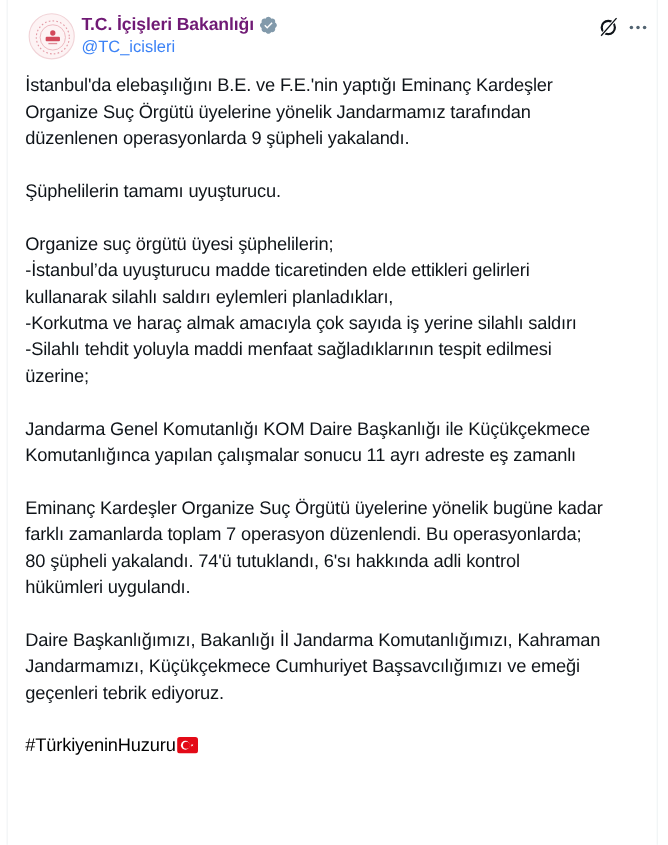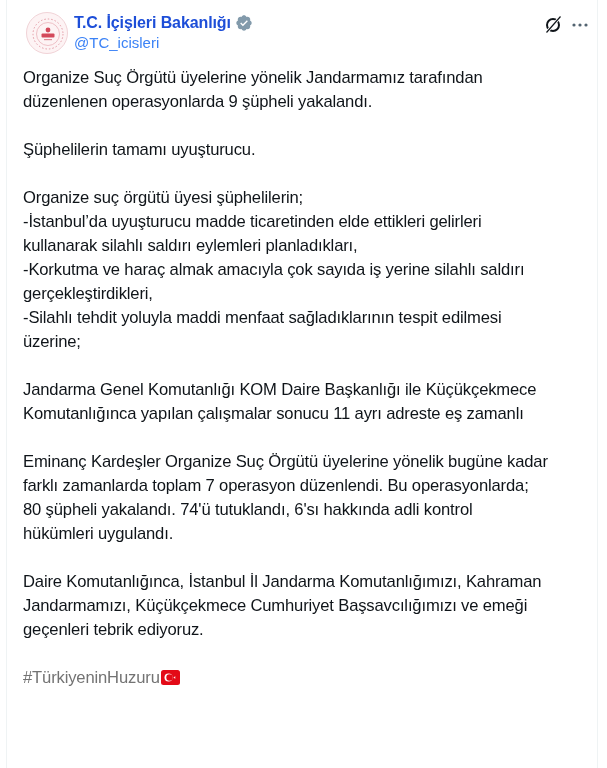--- a/index.html
+++ b/index.html
@@ -49,21 +49,21 @@
     left: 67px;
     top: 13px;
     height: 20px;
     display: flex;
     align-items: center;
     gap: 4px;
   }
   .display-name {
     font-weight: bold;
     font-size: 16px;
-    color: #1d4ed8;
+    color: #701a75;
     letter-spacing: -0.1px;
   }
   .verified {
     width: 18px;
     height: 18px;
     display: inline-block;
   }
   .handle {
     position: absolute;
     left: 67px;
@@ -94,21 +94,21 @@
     width: 560px;
     font-size: 16.6px;
     line-height: 24px;
     color: #0f1419;
     letter-spacing: -0.15px;
   }
   .para { margin: 0; }
   .gap { height: 24px; }
   .line { display: block; white-space: nowrap; }
   .hashtag {
-    color: #737373;
+    color: #000000;
     cursor: pointer;
     text-decoration: none;
   }
   .flag {
     display: inline-block;
     width: 19px;
     height: 15px;
     vertical-align: -2px;
     margin-left: 1px;
   }
@@ -153,52 +153,52 @@
       <svg width="22" height="20" viewBox="0 0 22 20">
         <circle cx="5" cy="11" r="1.6" fill="#536471"></circle>
         <circle cx="11" cy="11" r="1.6" fill="#536471"></circle>
         <circle cx="17" cy="11" r="1.6" fill="#536471"></circle>
       </svg>
     </div>
   </div>
 
   <div class="body-text">
     <p class="para">
+      <span class="line">İstanbul'da elebaşılığını B.E. ve F.E.'nin yaptığı Eminanç Kardeşler</span>
       <span class="line">Organize Suç Örgütü üyelerine yönelik Jandarmamız tarafından</span>
       <span class="line">düzenlenen operasyonlarda 9 şüpheli yakalandı.</span>
     </p>
     <div class="gap"></div>
     <p class="para">
       <span class="line">Şüphelilerin tamamı uyuşturucu.</span>
     </p>
     <div class="gap"></div>
     <p class="para">
       <span class="line">Organize suç örgütü üyesi şüphelilerin;</span>
       <span class="line">-İstanbul’da uyuşturucu madde ticaretinden elde ettikleri gelirleri</span>
       <span class="line">kullanarak silahlı saldırı eylemleri planladıkları,</span>
       <span class="line">-Korkutma ve haraç almak amacıyla çok sayıda iş yerine silahlı saldırı</span>
-      <span class="line">gerçekleştirdikleri,</span>
       <span class="line">-Silahlı tehdit yoluyla maddi menfaat sağladıklarının tespit edilmesi</span>
       <span class="line">üzerine;</span>
     </p>
     <div class="gap"></div>
     <p class="para">
       <span class="line">Jandarma Genel Komutanlığı KOM Daire Başkanlığı ile Küçükçekmece</span>
       <span class="line">Komutanlığınca yapılan çalışmalar sonucu 11 ayrı adreste eş zamanlı</span>
     </p>
     <div class="gap"></div>
     <p class="para">
       <span class="line">Eminanç Kardeşler Organize Suç Örgütü üyelerine yönelik bugüne kadar</span>
       <span class="line">farklı zamanlarda toplam 7 operasyon düzenlendi. Bu operasyonlarda;</span>
       <span class="line">80 şüpheli yakalandı. 74'ü tutuklandı, 6'sı hakkında adli kontrol</span>
       <span class="line">hükümleri uygulandı.</span>
     </p>
     <div class="gap"></div>
     <p class="para">
-      <span class="line">Daire Komutanlığınca, İstanbul İl Jandarma Komutanlığımızı, Kahraman</span>
+      <span class="line">Daire Başkanlığımızı, Bakanlığı İl Jandarma Komutanlığımızı, Kahraman</span>
       <span class="line">Jandarmamızı, Küçükçekmece Cumhuriyet Başsavcılığımızı ve emeği</span>
       <span class="line">geçenleri tebrik ediyoruz.</span>
     </p>
     <div class="gap"></div>
     <p class="para">
       <span class="line">
         <a class="hashtag">#TürkiyeninHuzuru</a><span class="flag"><svg width="19" height="15" viewBox="0 0 19 15">
             <rect x="0" y="0" width="19" height="15" rx="2.5" fill="#e30a17"></rect>
             <circle cx="7.5" cy="7.5" r="4" fill="#ffffff"></circle>
             <circle cx="8.5" cy="7.5" r="3.2" fill="#e30a17"></circle>

